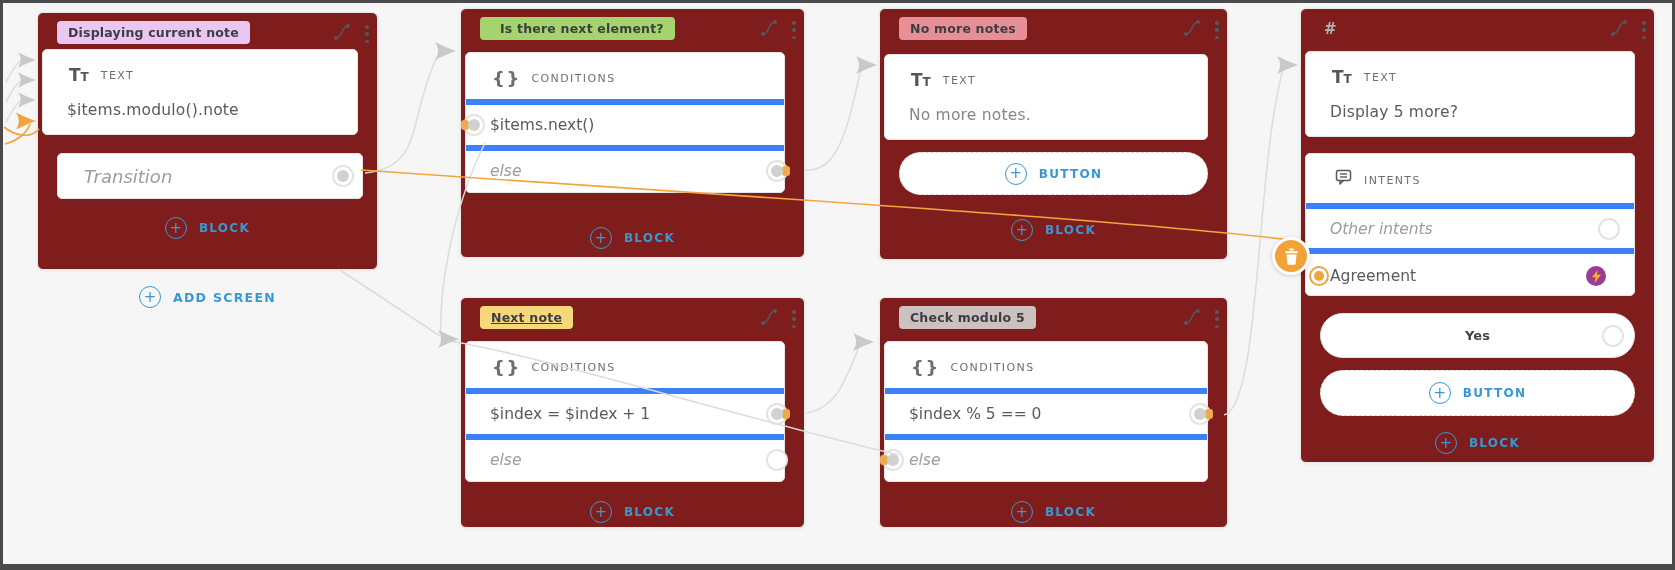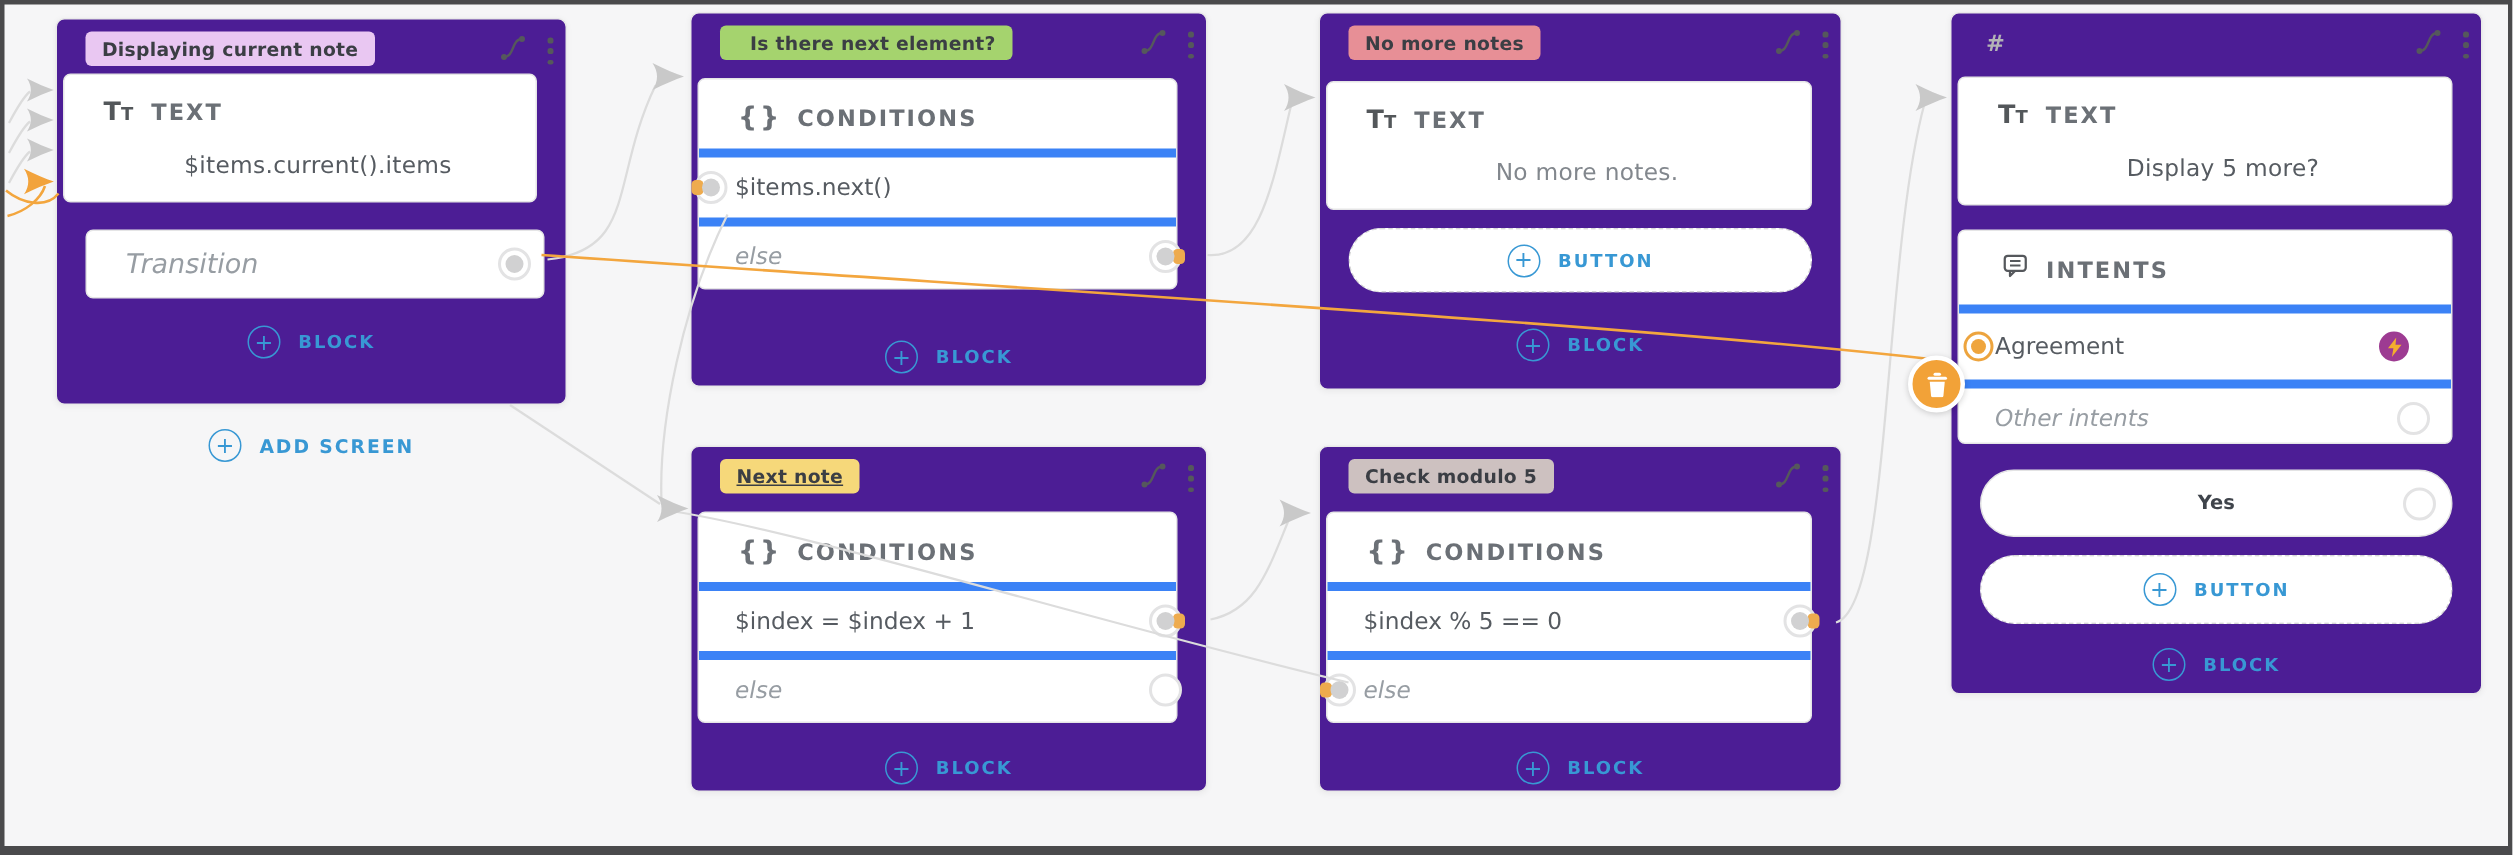--- a/index.html
+++ b/index.html
@@ -1,29 +1,29 @@
 <!DOCTYPE html>
 <html><head>
 <meta charset="utf-8">
 <style>
   html,body{margin:0;padding:0;background:#e9e9ea;}
   *{box-sizing:border-box;font-family:"DejaVu Sans",sans-serif;}
   #frame{position:relative;width:1675px;height:570px;background:#f6f6f7;
          border:3px solid #4a4a4c;border-bottom-width:6px;overflow:hidden;}
-  .card{position:absolute;background:#4c1d95;border:1px solid #e9e9e9;border-radius:6px;
-        box-shadow:0 1px 4px rgba(0,0,0,.05);z-index:2;text-align:center;}
+  .card{position:absolute;background:#7f1d1d;border:1px solid #e9e9e9;border-radius:6px;
+        box-shadow:0 1px 4px rgba(0,0,0,.05);z-index:2;}
   .badge{position:absolute;left:19px;top:8px;padding:4px 11px;border-radius:4px;
          font-size:12.5px;font-weight:600;color:#3b3e44;letter-spacing:.2px;}
   .hash{position:absolute;left:23px;top:11px;font-size:15px;font-weight:600;color:#b3b3b6;}
   .headicons{position:absolute;right:8px;top:10px;display:flex;align-items:center;gap:14px;}
   .kebab{width:4px;height:18px;display:inline-flex;flex-direction:column;justify-content:space-between;cursor:pointer;}
   .kebab i{width:3.5px;height:3.5px;border-radius:50%;background:#55585c;}
   .blk{position:absolute;left:4px;right:19px;border:1px solid #e5e5e6;border-radius:5px;background:#fff;}
   .blk-head{display:flex;align-items:center;gap:12px;padding:15px 0 12px 26px;}
-  .lbl{font-size:15px;font-weight:700;letter-spacing:1.4px;color:#6b7076;}
+  .lbl{font-size:11px;font-weight:400;letter-spacing:1.4px;color:#6b7076;}
   .tt{font-weight:700;color:#53575a;font-size:17px;letter-spacing:0;}
   .tt small{font-size:12px;font-weight:700;}
   .curly{font-weight:600;color:#6b7076;font-size:18px;}
   .val{padding:4px 0 14px 24px;font-size:15.5px;color:#565b61;letter-spacing:.2px;}
   .val.light{color:#82878d;}
   .cond-row{position:relative;border-top:6px solid #3b82f6;height:46px;display:flex;align-items:center;padding-left:24px;
             font-size:15.5px;color:#565b61;}
   .it{font-style:italic;color:#979da3;}
   .port{position:absolute;width:22px;height:22px;border:2px solid #e3e3e4;border-radius:50%;background:#fff;top:50%;margin-top:-11px;cursor:pointer;}
   .port.filled::after{content:"";position:absolute;left:3px;top:3px;width:12px;height:12px;border-radius:50%;background:#d1d1d2;}
@@ -66,21 +66,21 @@
           <i></i>
           <i></i>
           <i></i>
         </span>
     </span>
     <div class="blk" style="top:36px;height:86px;">
       <div class="blk-head">
         <span class="tt">T<small>T</small></span>
         <span class="lbl">TEXT</span>
       </div>
-      <div class="val">$items.current().items</div>
+      <div class="val">$items.modulo().note</div>
     </div>
     <div class="input" style="top:140px;height:46px;">
       <span class="it">Transition</span>
       <span class="port filled" style="right:8px;"></span>
     </div>
     <div class="addbtn" style="top:204px;">
       <span class="plus">+</span>
       <span class="addlbl">BLOCK</span>
     </div>
   </div>
@@ -191,32 +191,32 @@
         <span>
           <svg width="20" height="18" viewBox="0 0 20 18">
               <rect x="4.5" y="1.5" width="14" height="10" rx="2" fill="none" stroke="#55585c" stroke-width="1.5"></rect>
               <path d="M8,11.5 L8,15 L11.5,11.5" fill="none" stroke="#55585c" stroke-width="1.5" stroke-linejoin="round"></path>
               <line x1="8" y1="5" x2="15" y2="5" stroke="#55585c" stroke-width="1.4"></line>
               <line x1="8" y1="8" x2="15" y2="8" stroke="#55585c" stroke-width="1.4"></line>
             </svg>
         </span>
         <span class="lbl">INTENTS</span>
       </div>
+      <div class="cond-row" style="height:45px;">
+        <span class="it">Other intents</span>
+        <span class="port" style="right:14px;"></span>
+      </div>
       <div class="cond-row" style="height:50px;">
         <span class="radio"></span>
         <span>Agreement</span>
         <span class="boltbadge">
           <svg width="11" height="13" viewBox="0 0 11 13">
               <path d="M6.5,0 L1,7.2 L4.6,7.2 L3.6,13 L10,4.8 L6,4.8 Z" fill="#f3ae2e"></path>
             </svg>
         </span>
-      </div>
-      <div class="cond-row" style="height:45px;">
-        <span class="it">Other intents</span>
-        <span class="port" style="right:14px;"></span>
       </div>
     </div>
     <div class="pill" style="top:304px;height:45px;">
       <span>Yes</span>
       <span class="port" style="right:10px;"></span>
     </div>
     <div class="pill dash" style="top:361px;height:46px;">
       <span class="plus" style="margin-right:12px;">+</span>
       <span class="addlbl">BUTTON</span>
     </div>

